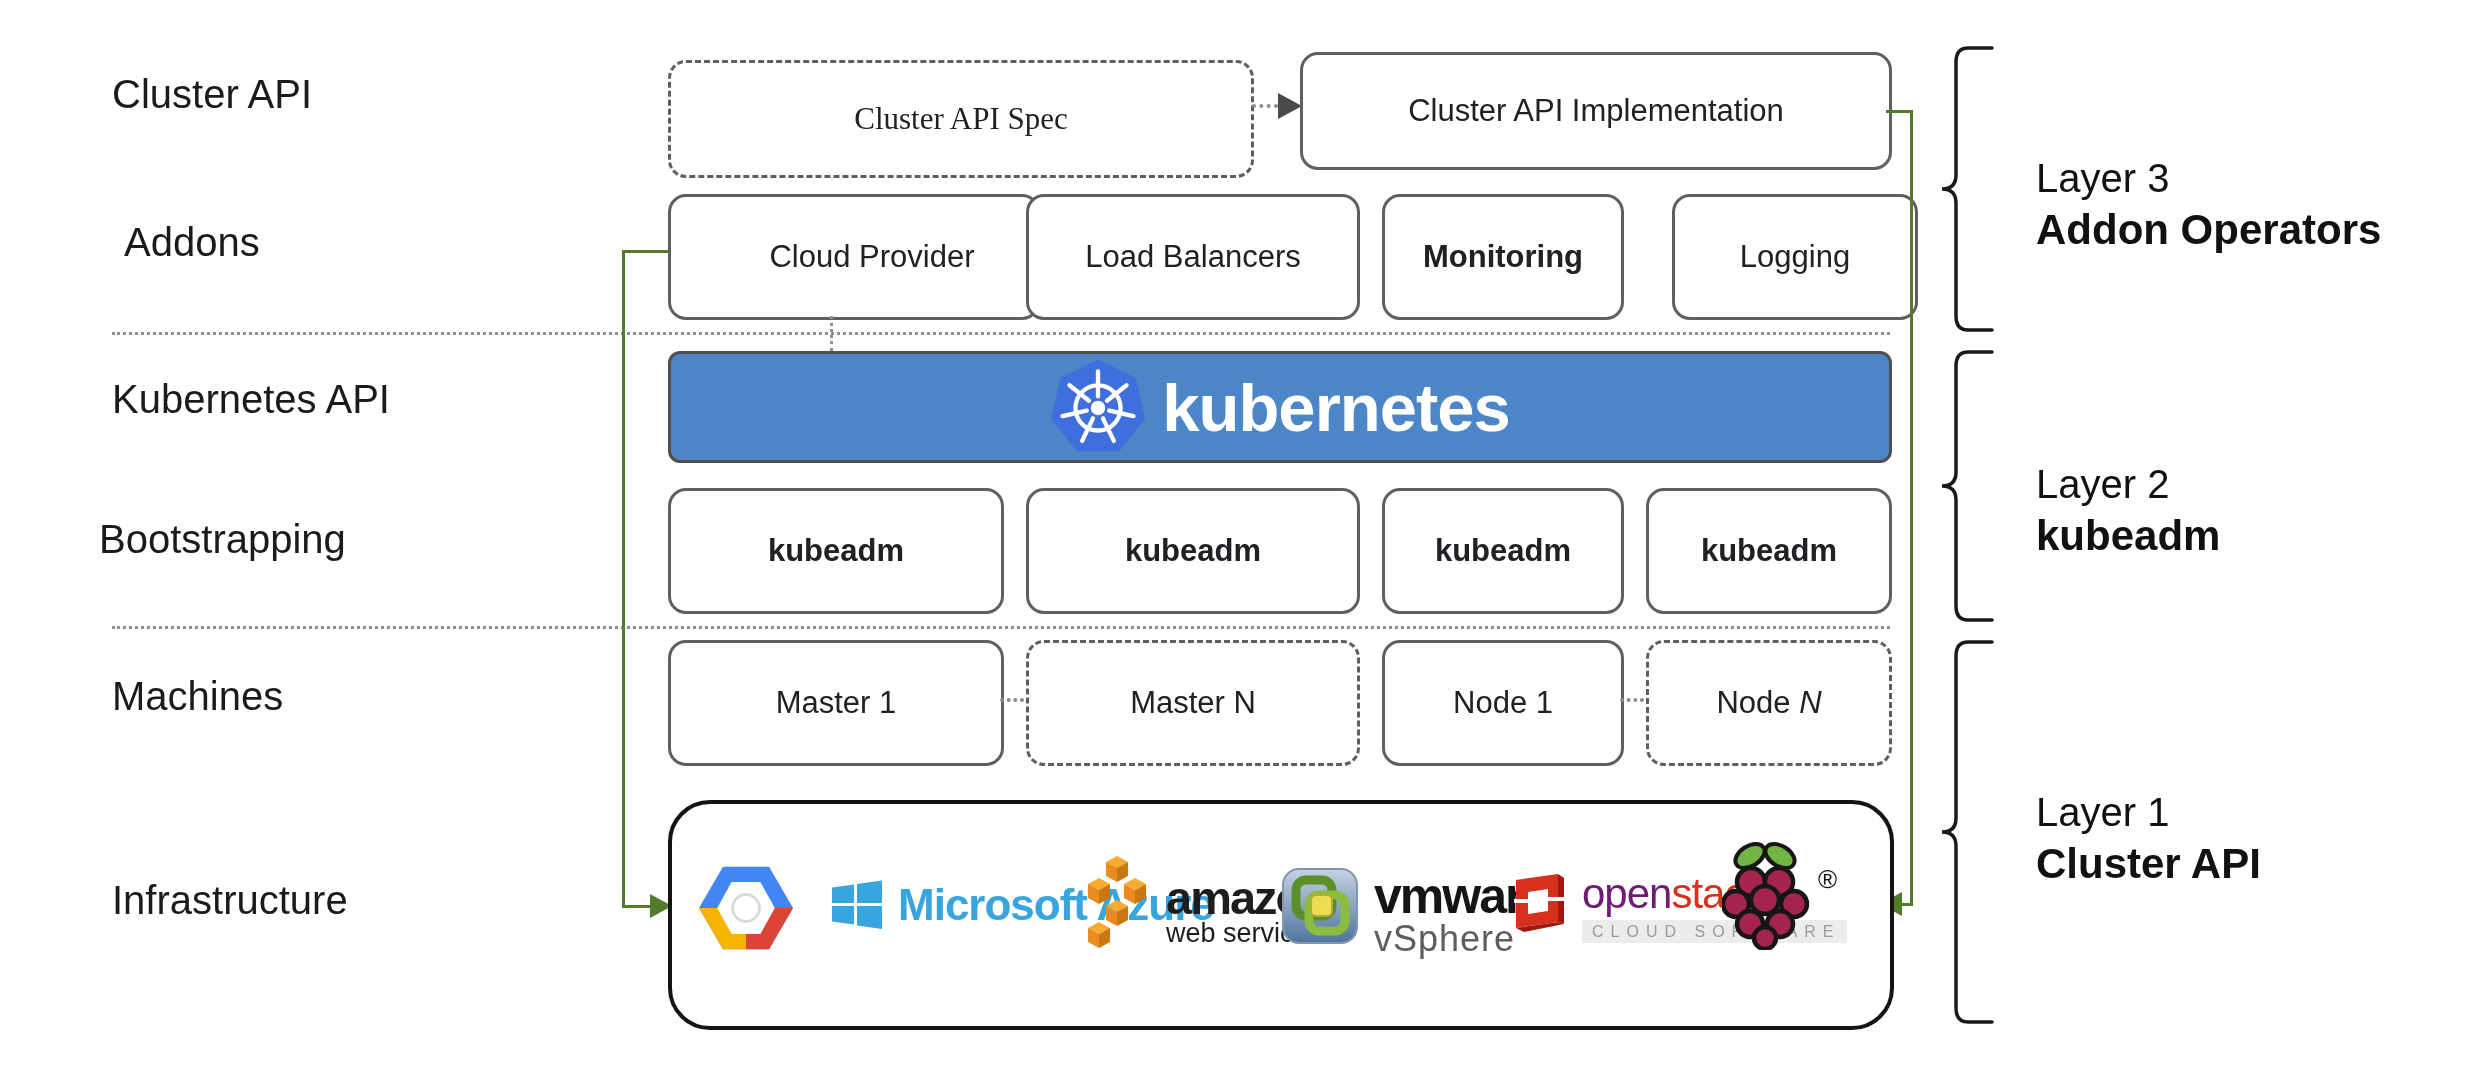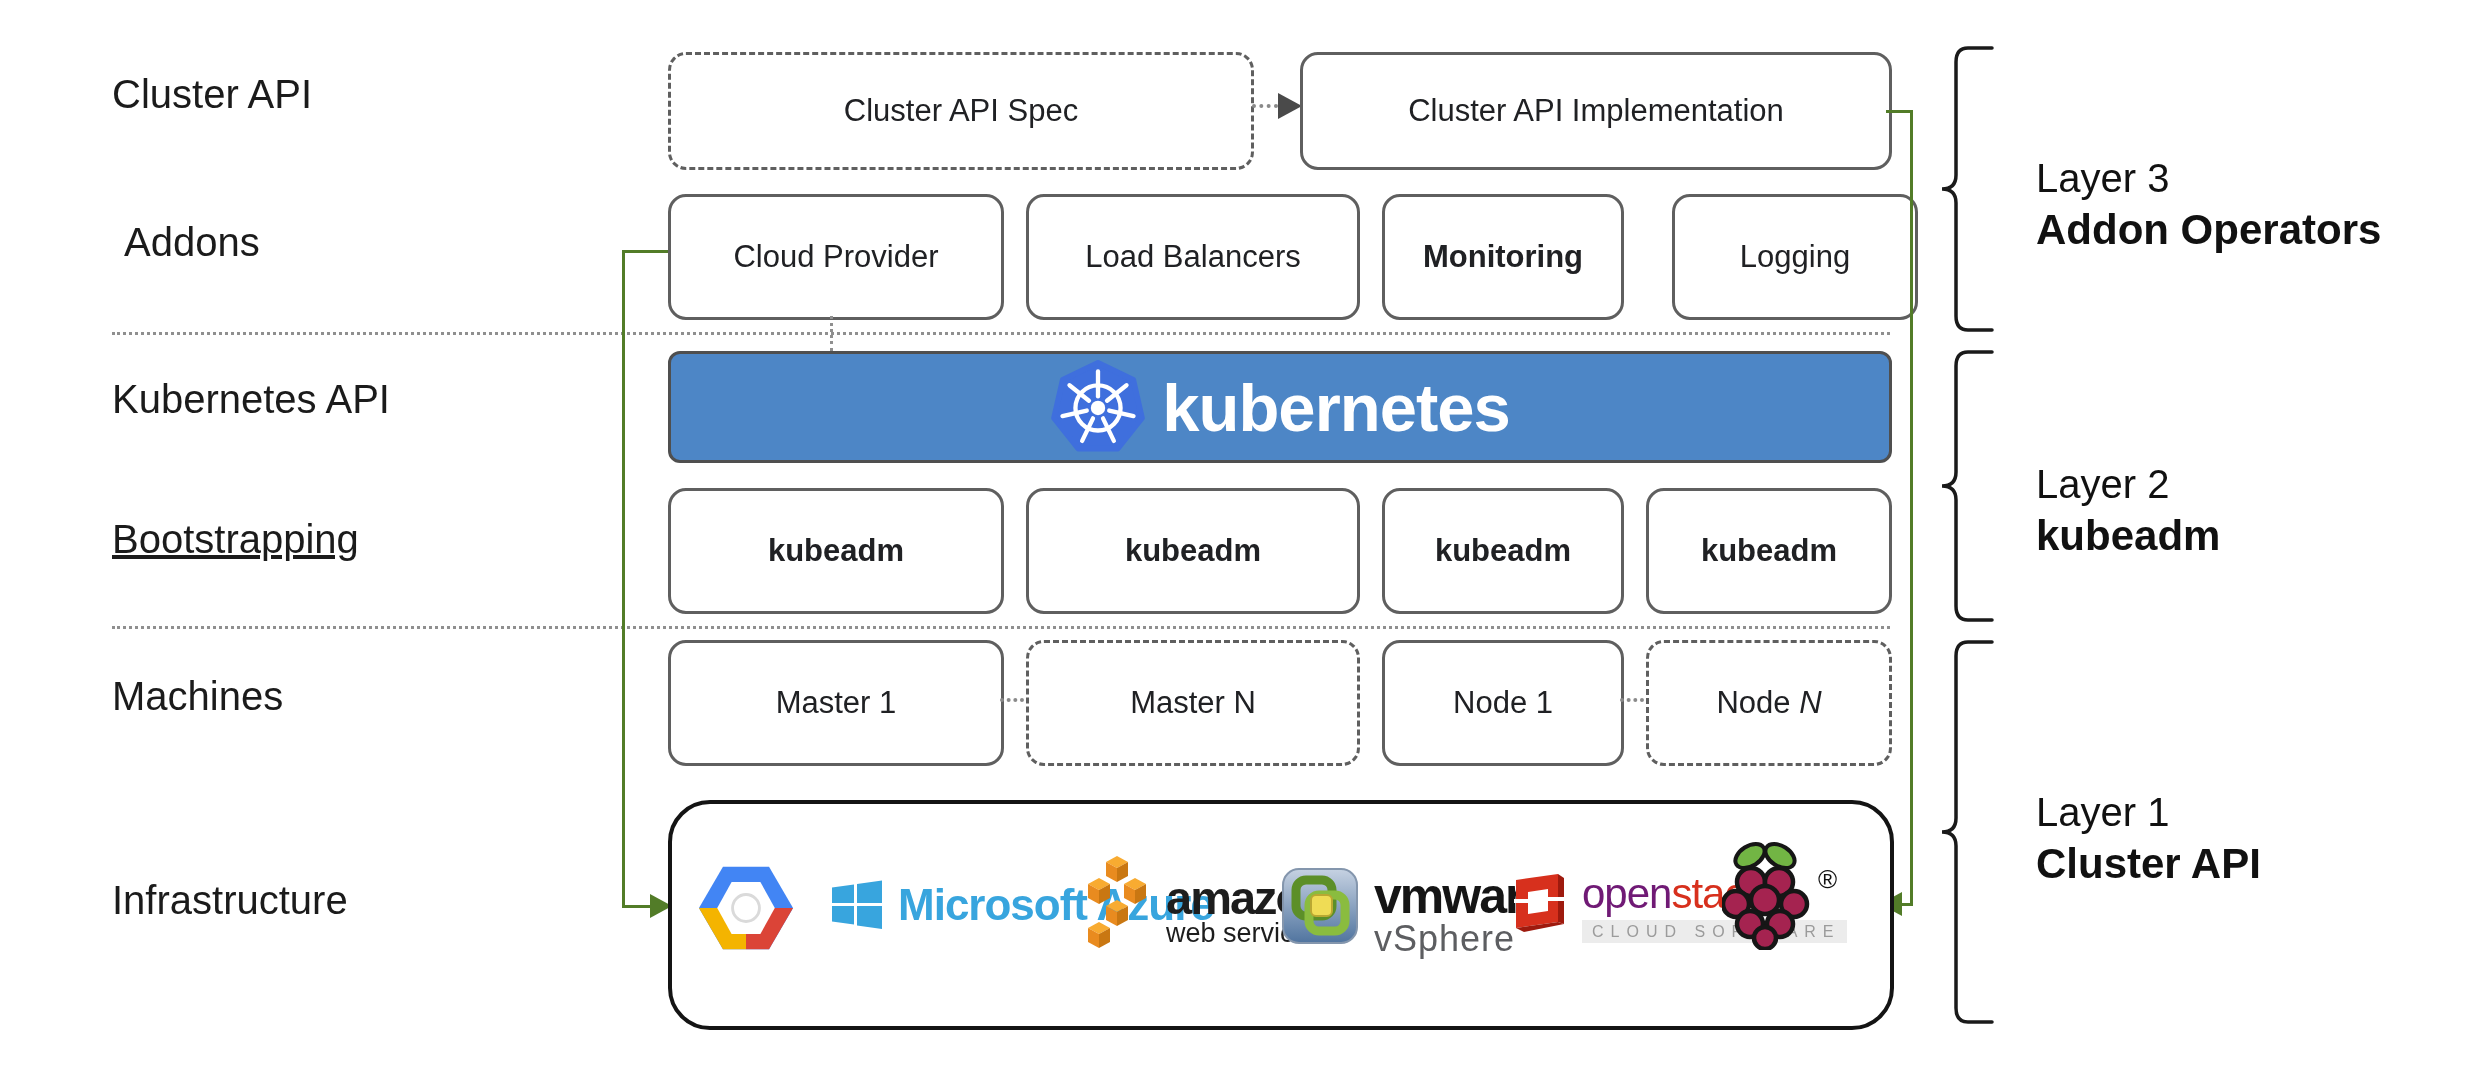--- a/index.html
+++ b/index.html
@@ -63,37 +63,37 @@
   .reg-mark{position:absolute;font-size:26px;color:#111;}
 </style>
 </head>
 <body>
 
 <div class="stage">
 
   <div class="row-label" style="left:112px;top:72px;">Cluster API</div>
   <div class="row-label" style="left:124px;top:220px;">Addons</div>
   <div class="row-label" style="left:112px;top:377px;">Kubernetes API</div>
-  <div class="row-label" style="left:112px;top:517px;text-decoration:underline;">Bootstrapping</div>
+  <div class="row-label" style="left:99px;top:517px;">Bootstrapping</div>
   <div class="row-label" style="left:112px;top:674px;">Machines</div>
   <div class="row-label" style="left:112px;top:878px;">Infrastructure</div>
 
   <div class="dot-h" style="left:112px;top:332px;width:1778px;"></div>
   <div class="dot-h" style="left:112px;top:626px;width:1778px;"></div>
 
-  <div class="box dashed" style="left:668px;top:52px;width:580px;height:112px;">
+  <div class="box dashed" style="left:668px;top:60px;width:580px;height:112px;font-family:Liberation Serif, serif;">
     <span>Cluster API Spec</span>
   </div>
   <div class="dot-h thick" style="left:1252px;top:104px;width:26px;"></div>
   <div class="gray-arrowhead" style="left:1278px;top:93px;"></div>
   <div class="box" style="left:1300px;top:52px;width:586px;height:112px;">
     <span>Cluster API Implementation</span>
   </div>
 
-  <div class="box" style="left:668px;top:194px;width:330px;height:120px;">
+  <div class="box" style="left:668px;top:194px;width:330px;height:120px;padding-left:36px;">
     <span>Cloud Provider</span>
   </div>
   <div class="box" style="left:1026px;top:194px;width:328px;height:120px;">
     <span>Load Balancers</span>
   </div>
   <div class="box" style="left:1382px;top:194px;width:236px;height:120px;font-weight:bold;">
     <span>Monitoring</span>
   </div>
   <div class="box" style="left:1646px;top:194px;width:240px;height:120px;margin-left:26px;">
     <span>Logging</span>

